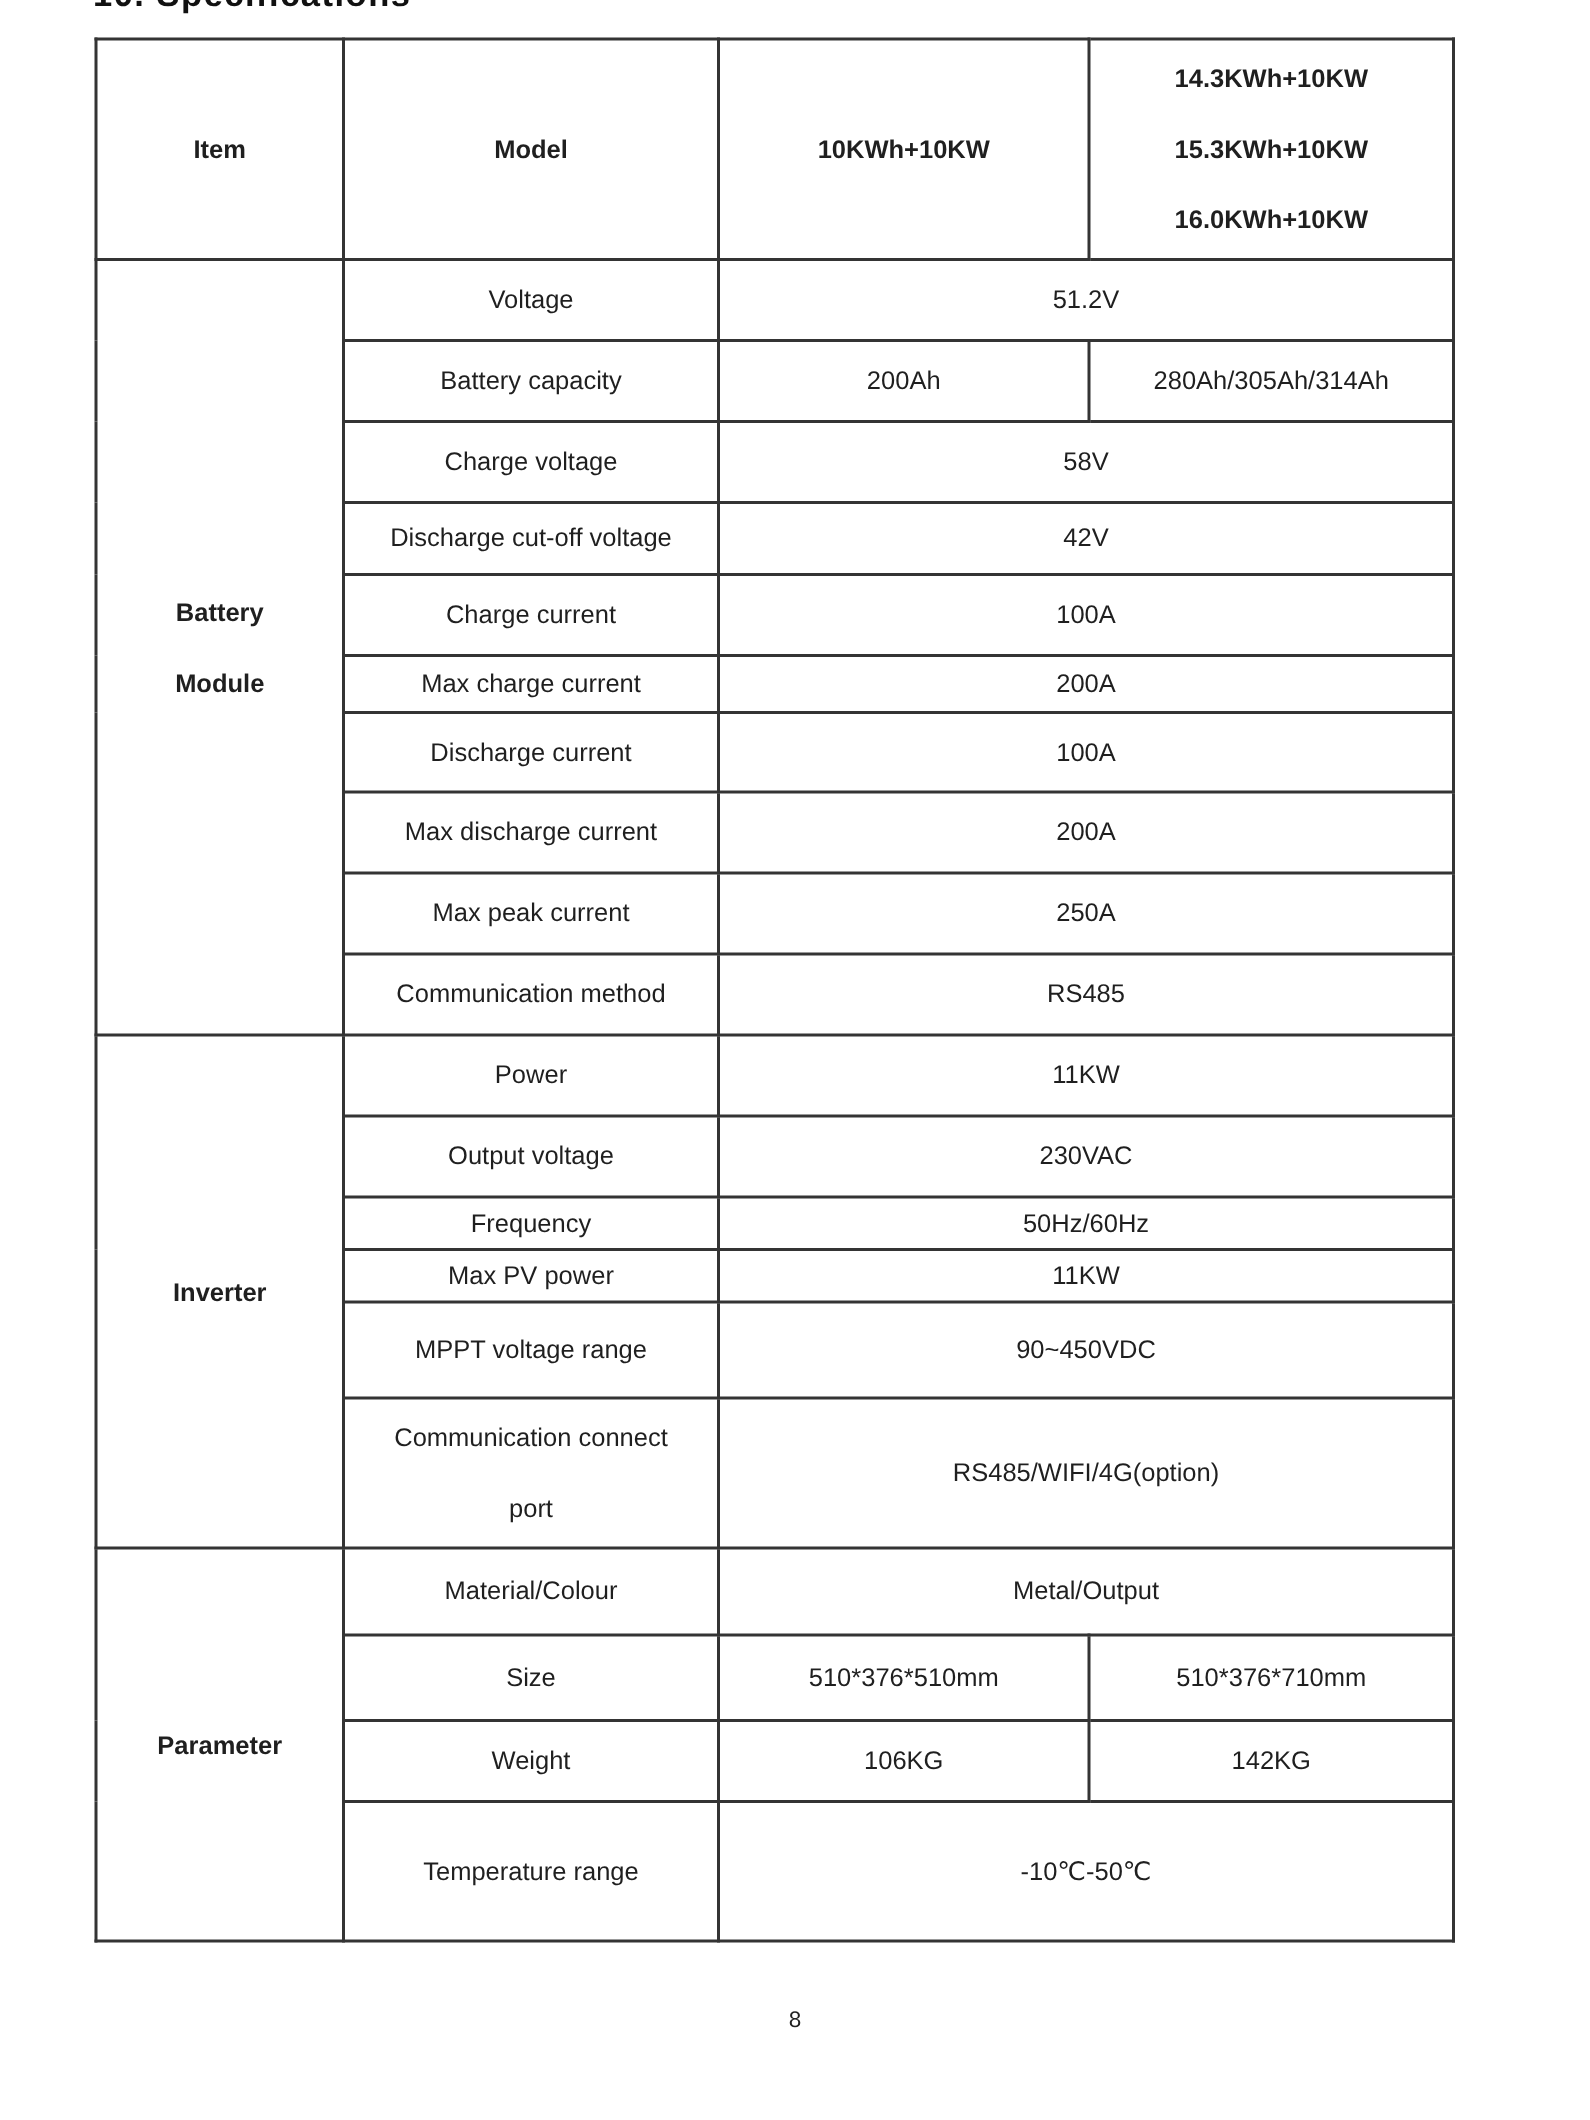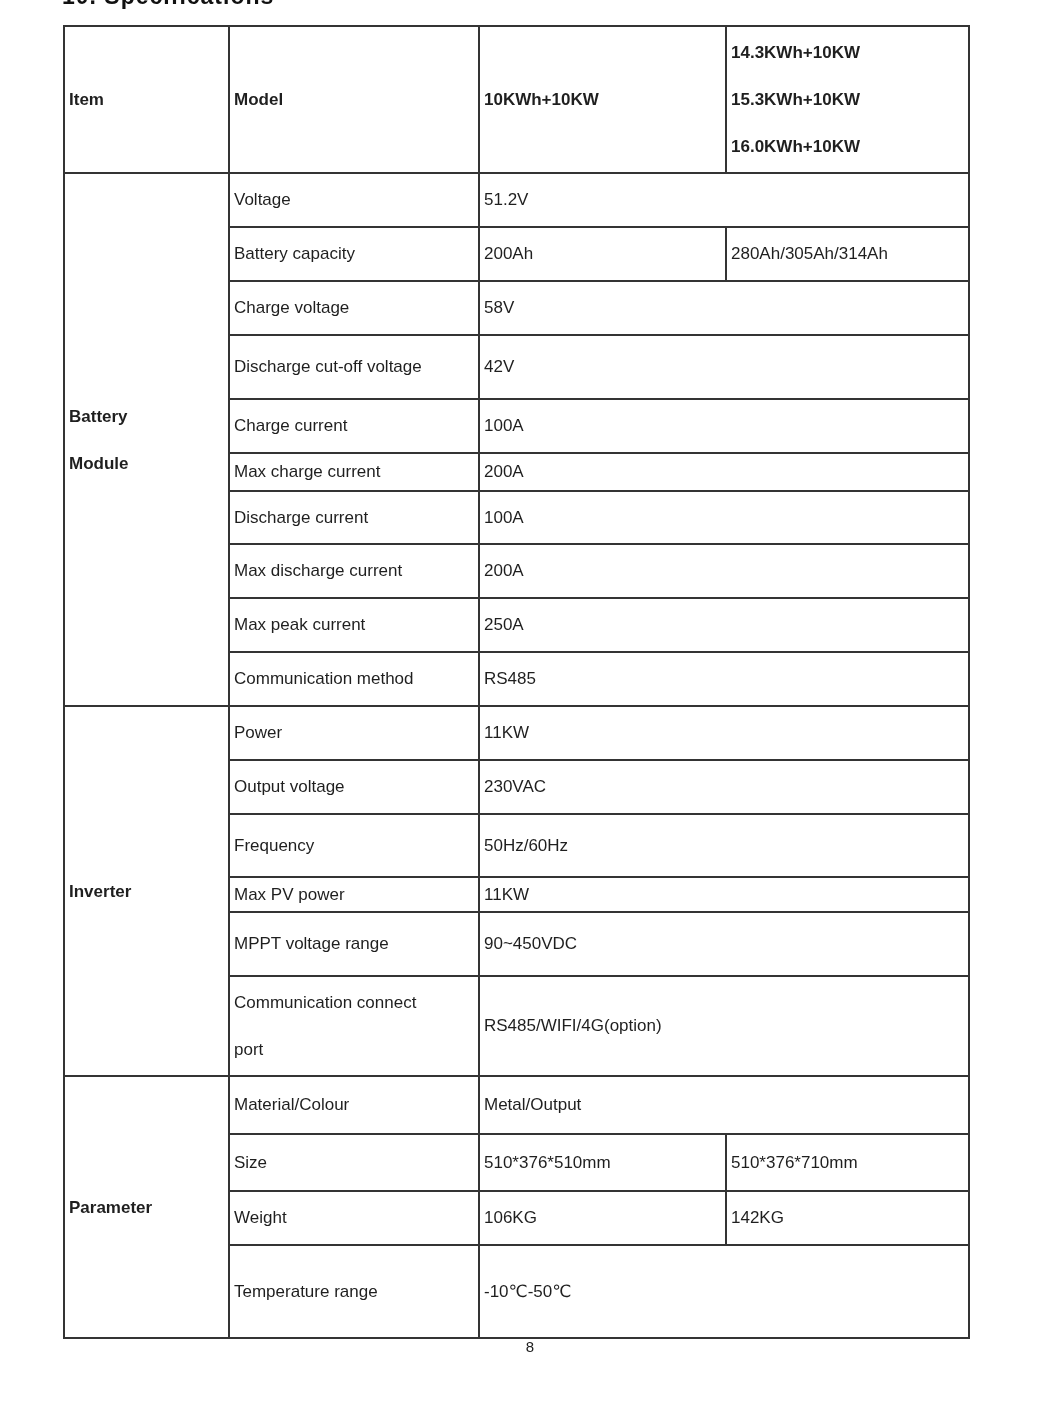--- a/index.html
+++ b/index.html
@@ -34,20 +34,21 @@
   table.spec {
     position: absolute;
     left: 63px;
     top: 25px;
     width: 905px;
     border-collapse: collapse;
     table-layout: fixed;
   }
   table.spec td {
     border: 2px solid #343434;
+    text-align: center;
     vertical-align: middle;
     font-size: 17px;
     padding: 2px 4px;
     overflow: hidden;
   }
   td.hdr {
     font-weight: bold;
     font-size: 18px;
   }
   td.hdr .multiline span {
@@ -115,21 +116,21 @@
     </tr>
     <tr style="height:54px">
       <td>Battery capacity</td>
       <td>200Ah</td>
       <td>280Ah/305Ah/314Ah</td>
     </tr>
     <tr style="height:54px">
       <td>Charge voltage</td>
       <td colspan="2">58V</td>
     </tr>
-    <tr style="height:64px">
+    <tr style="height:48px">
       <td>Discharge cut-off voltage</td>
       <td colspan="2">42V</td>
     </tr>
     <tr style="height:54px">
       <td>Charge current</td>
       <td colspan="2">100A</td>
     </tr>
     <tr style="height:38px">
       <td>Max charge current</td>
       <td colspan="2">200A</td>
@@ -155,21 +156,21 @@
       <td class="sec" rowspan="6">
         <span>Inverter</span>
       </td>
       <td>Power</td>
       <td colspan="2">11KW</td>
     </tr>
     <tr style="height:54px">
       <td>Output voltage</td>
       <td colspan="2">230VAC</td>
     </tr>
-    <tr style="height:63px">
+    <tr style="height:35px">
       <td>Frequency</td>
       <td colspan="2">50Hz/60Hz</td>
     </tr>
     <tr style="height:35px">
       <td>Max PV power</td>
       <td colspan="2">11KW</td>
     </tr>
     <tr style="height:64px">
       <td>MPPT voltage range</td>
       <td colspan="2">90~450VDC</td>

